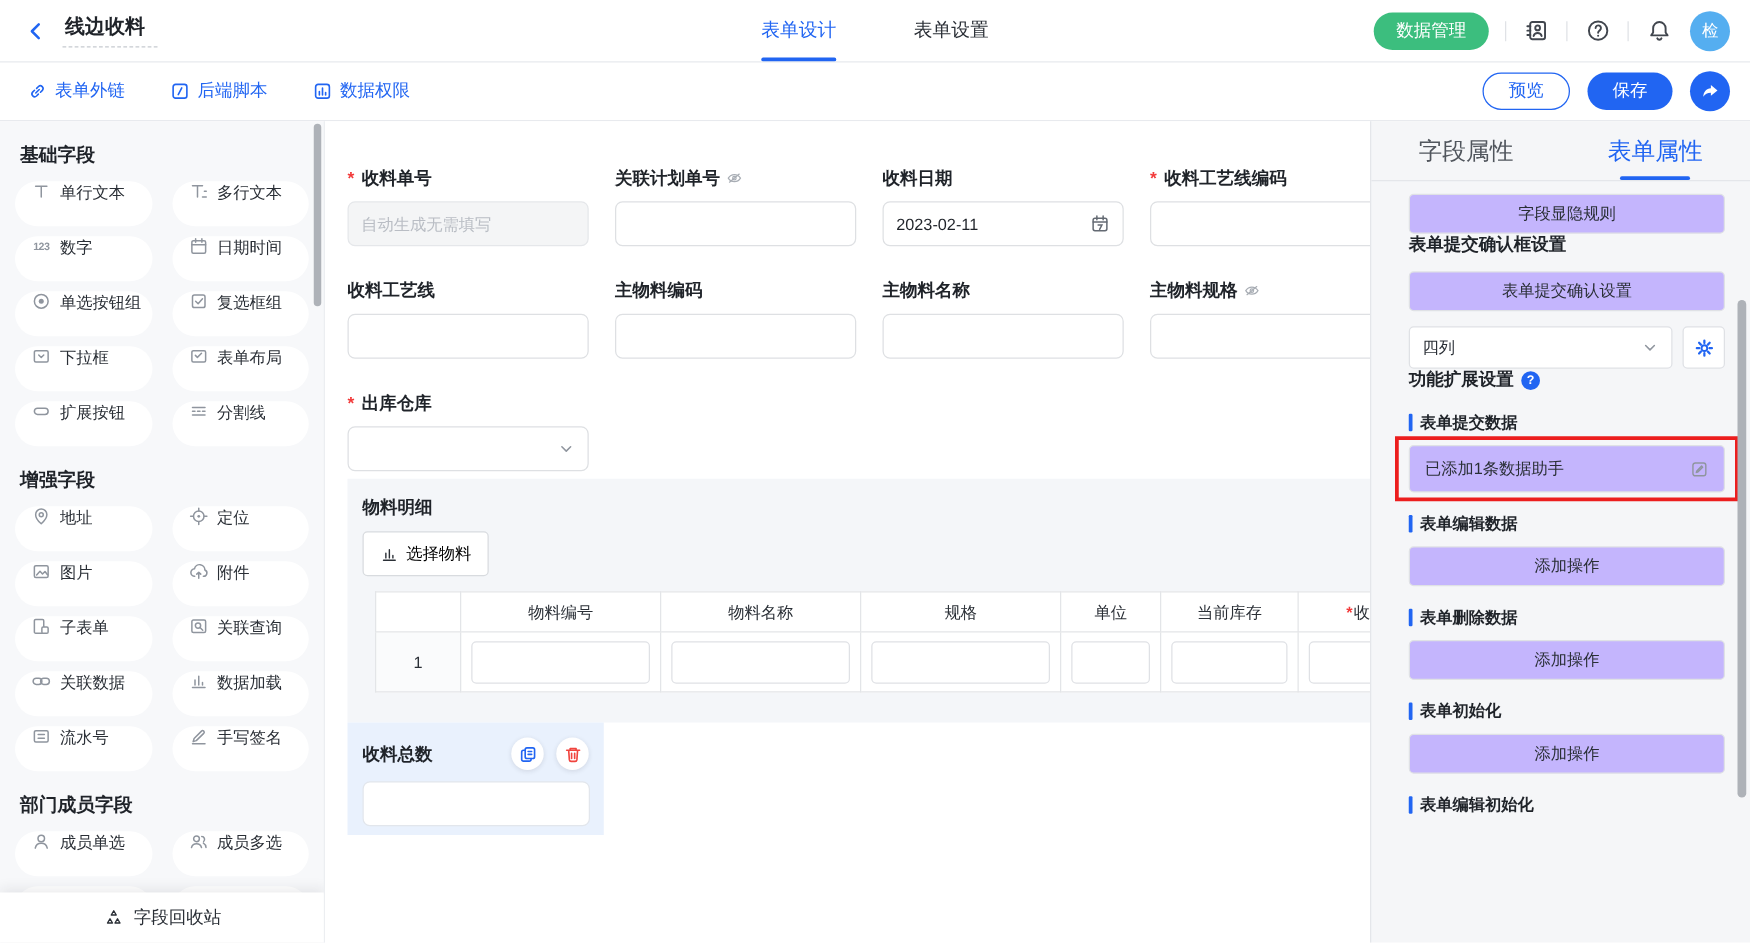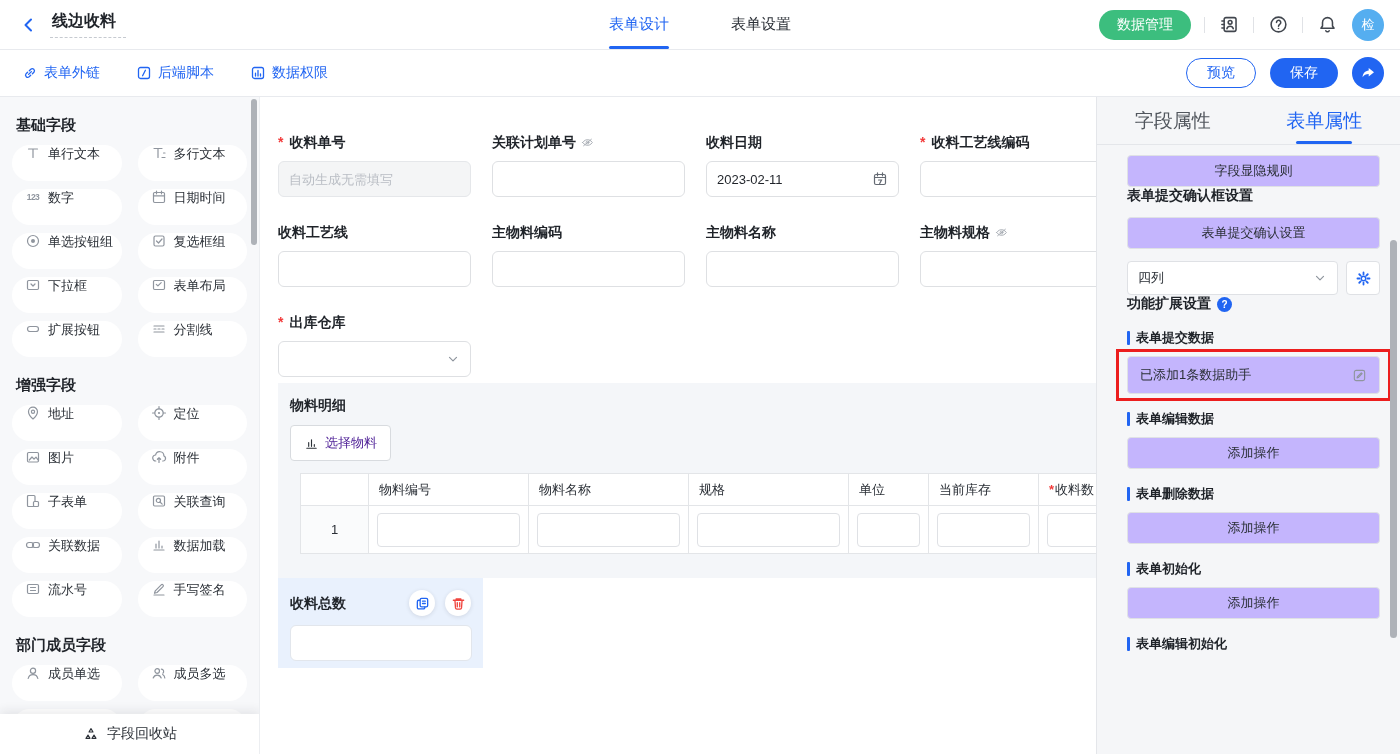--- a/index.html
+++ b/index.html
@@ -51,24 +51,24 @@
   .field { width:193px; }
   .f-label { font-size:14px; font-weight:600; line-height:18px; margin-bottom:10px; display:flex; align-items:center; gap:5px; }
   .req::before { content:"*"; color:#f23a3a; margin-right:1px; font-weight:600; }
   .f-input { height:36px; width:100%; border:1px solid #dee0e3; border-radius:6px; background:#fff; font-size:13px; color:#1f2329; padding:0 10px; outline:none; font-family:inherit; }
   .f-input::placeholder { color:#b9bdc4; }
   .f-input.disabled { background:#f4f5f6; border-color:#e5e7ea; }
   .f-box { height:36px; border:1px solid #dee0e3; border-radius:6px; background:#fff; display:flex; align-items:center; padding:0 10px; font-size:13px; cursor:pointer; }
   .f-box .grow { flex:1; }
   .subform { margin-top:6px; width:818px; background:#f4f6f9; padding:14px 0 24px 12px; overflow:hidden; }
   .sf-title { font-size:14px; font-weight:700; }
-  .sf-btn { margin-top:10px; height:28px; padding:17px 13px; background:#fff; border:1px solid #d8dbdf; border-radius:4px; display:inline-flex; align-items:center; gap:6px; font-size:13px; color:#4c1d95; cursor:pointer; }
+  .sf-btn { margin-top:10px; height:28px; padding:17px 13px; background:#fff; border:1px solid #d8dbdf; border-radius:4px; display:inline-flex; align-items:center; gap:6px; font-size:13px; color:#000000; cursor:pointer; }
   .sf-table { margin-top:12px; margin-left:10px; border-collapse:collapse; background:#fff; table-layout:fixed; width:860px; }
   .sf-table th,.sf-table td { border:1px solid #e3e5e8; font-weight:400; }
-  .sf-table th { height:32px; font-size:13px; color:#2a2f36; text-align:left; padding:0 10px; background:#fff; }
+  .sf-table th { height:32px; font-size:13px; color:#2a2f36; text-align:center; padding:0 10px; background:#fff; }
   .sf-table td { height:48px; padding:6px 8px; }
   .sf-table td.idx { text-align:center; font-size:13px; color:#2a2f36; background:#fafbfc; }
   .cell-input { width:100%; height:34px; border:1px solid #dfe1e5; border-radius:4px; outline:none; padding:0 8px; font-size:13px; font-family:inherit; }
   .total-block { width:205px; height:90px; background:#e9f1fd; padding:12px 12px 0 12px; }
   .total-head { display:flex; align-items:center;gap:29px; }
   .icon-circle { width:26px; height:26px; border-radius:50%; background:#fff; box-shadow:0 1px 4px rgba(31,35,41,.12); display:flex; align-items:center; justify-content:center; cursor:pointer; }
   .total-input { margin-top:9px; width:182px; height:36px; background:#fff; border:1px solid #e2e6ec; border-radius:6px; outline:none; padding:0 10px; font-family:inherit; }
 
   
   .panel { width:304px; background:#f5f6f8; border-left:1px solid #e4e6ea; position:relative; overflow:hidden; flex:none; }

